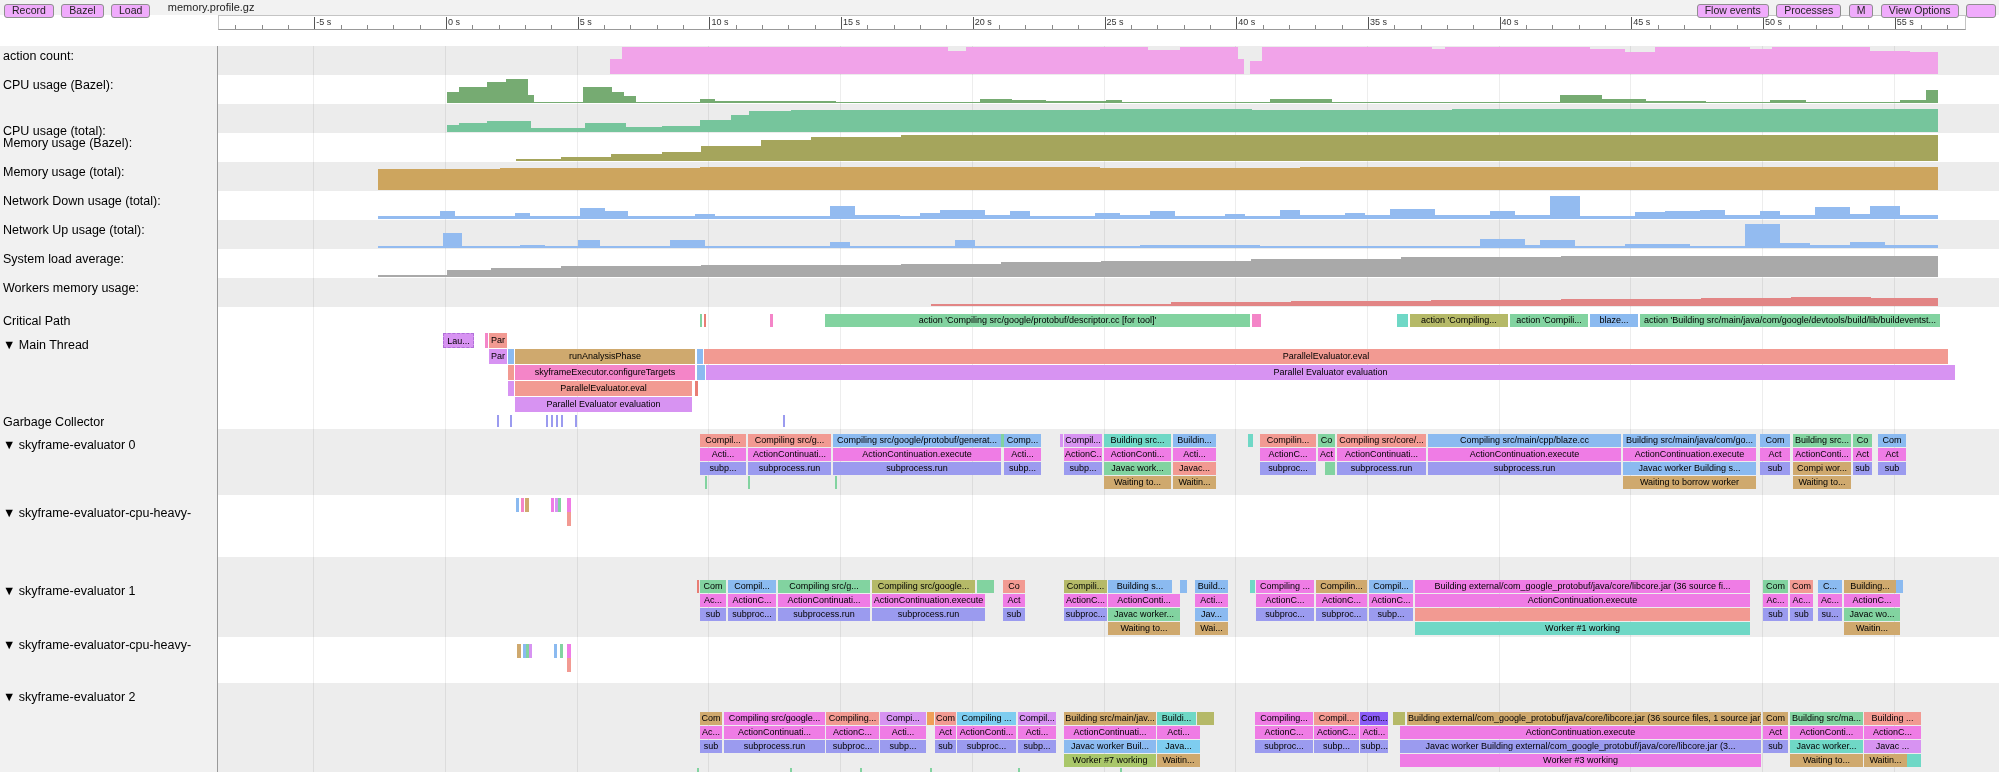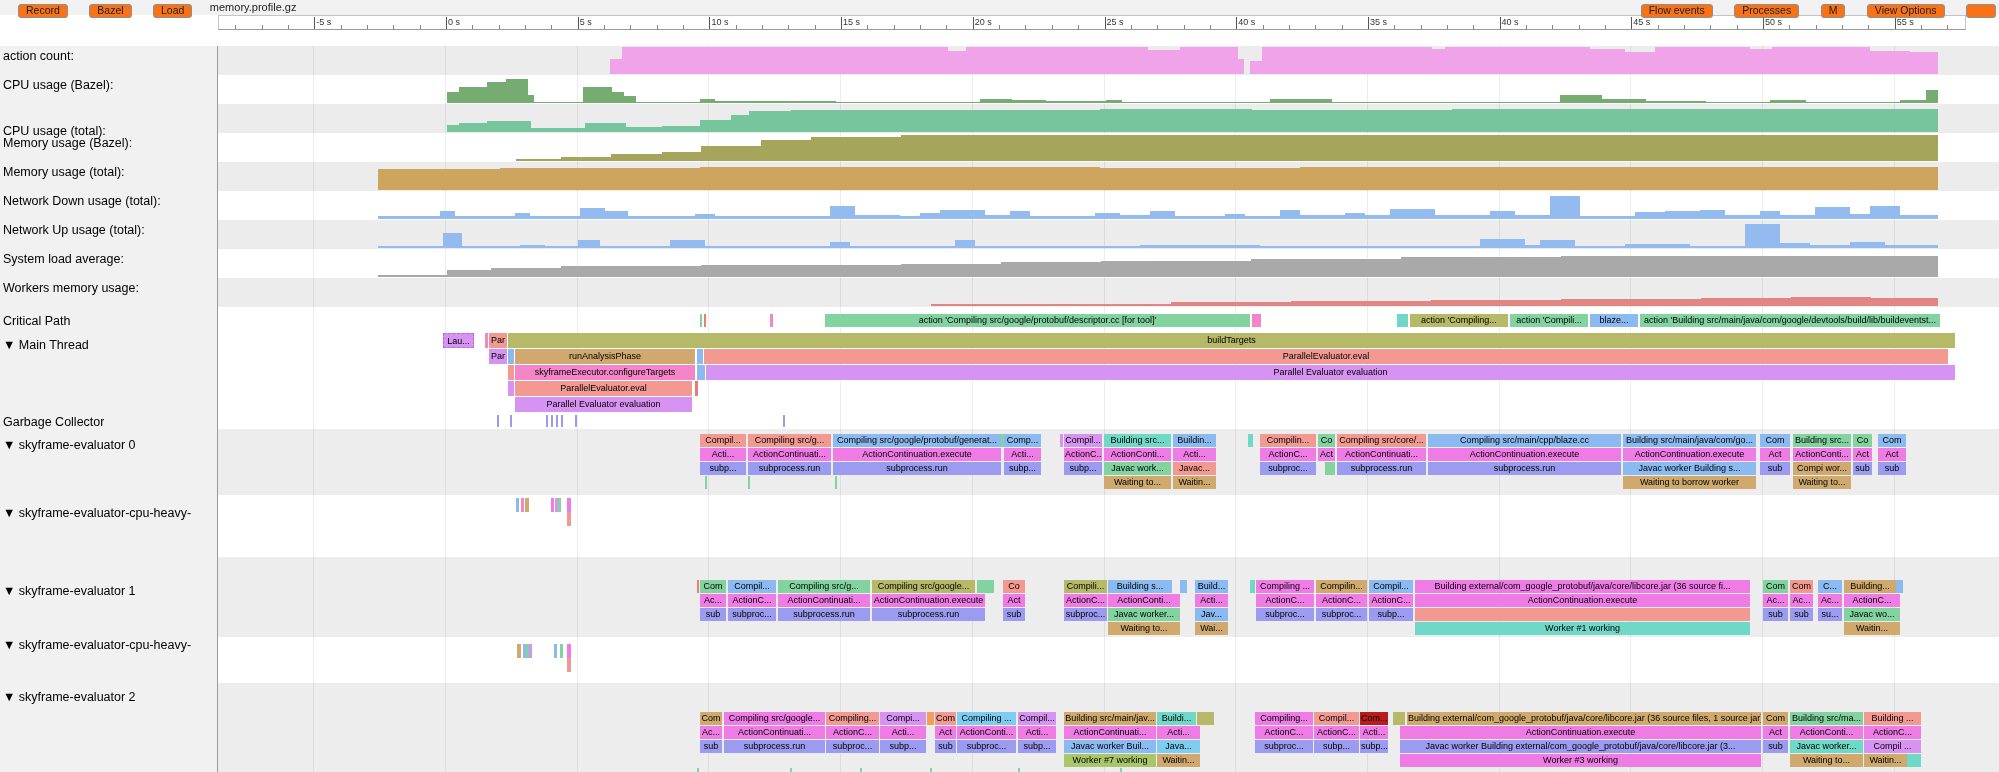--- a/index.html
+++ b/index.html
@@ -1,21 +1,21 @@
 <!DOCTYPE html>
 <html><head>
 <meta charset="utf-8">
 <style>
   html,body{margin:0;padding:0;background:#fff;}
   #app{position:relative;width:1999px;height:772px;overflow:hidden;background:#fff;
        font-family:"Liberation Sans",sans-serif;-webkit-font-smoothing:antialiased;}
   
   #toolbar{position:absolute;left:0;top:0;width:1999px;height:15px;background:#f2f2f2;z-index:30;}
   .btn{display:inline-block;padding:0 7px;height:12px;line-height:11px;font-size:10.5px;color:#222;
-       background:#f97316;border:1px solid #8f8f8f;border-radius:3px;margin:1px 1px 0 16px;cursor:pointer;}
+       background:#f0abfc;border:1px solid #8f8f8f;border-radius:3px;margin:1px 1px 0 2px;cursor:pointer;}
   #toolbar-left{position:absolute;left:2px;top:0;white-space:nowrap;}
   #toolbar-right{position:absolute;right:2px;top:0;white-space:nowrap;}
   #filename{display:inline-block;margin-left:12px;font-size:11px;color:#222;vertical-align:top;line-height:15px;}
   
   #ruler{position:absolute;top:15px;height:15px;background:#fff;border:1px solid #c4c4c4;border-bottom:1px solid #999;
          box-sizing:border-box;z-index:25;}
   
   #process-header{position:absolute;left:0;top:30px;width:1999px;height:16px;background:#e3e3e3;
         border-top:1px solid #b5b5b5;border-bottom:1px solid #c9c9c9;box-sizing:border-box;
         font-size:10px;color:#222;line-height:14px;padding-left:6px;z-index:26;}
@@ -252,21 +252,20 @@
       <div data-name="trace-slice" style="position: absolute; left: 825px; top: 314px; width: 425px; height: 13px; background: rgb(130, 211, 160); line-height: 13px; padding: 0px 1px;">action 'Compiling src/google/protobuf/descriptor.cc [for tool]'</div>
       <div data-name="trace-slice" style="position: absolute; left: 1252px; top: 314px; width: 9px; height: 13px; background: rgb(244, 133, 200); line-height: 13px;"></div>
       <div data-name="trace-slice" style="position: absolute; left: 1397px; top: 314px; width: 11px; height: 13px; background: rgb(111, 216, 198); line-height: 13px;"></div>
       <div data-name="trace-slice" style="position: absolute; left: 1410px; top: 314px; width: 98px; height: 13px; background: rgb(181, 185, 104); line-height: 13px; padding: 0px 1px;">action 'Compiling...</div>
       <div data-name="trace-slice" style="position: absolute; left: 1510px; top: 314px; width: 78px; height: 13px; background: rgb(130, 211, 160); line-height: 13px; padding: 0px 1px;">action 'Compili...</div>
       <div data-name="trace-slice" style="position: absolute; left: 1590px; top: 314px; width: 48px; height: 13px; background: rgb(139, 186, 240); line-height: 13px; padding: 0px 1px;">blaze...</div>
       <div data-name="trace-slice" style="position: absolute; left: 1640px; top: 314px; width: 300px; height: 13px; background: rgb(130, 211, 160); line-height: 13px; padding: 0px 1px;">action 'Building src/main/java/com/google/devtools/build/lib/buildeventst...</div>
       <div data-name="trace-slice" style="position: absolute; left: 443px; top: 333px; width: 31px; height: 15px; background: rgb(215, 147, 242); line-height: 15px; border: 1px dashed rgb(176, 112, 216); padding: 0px 1px;">Lau...</div>
       <div data-name="trace-slice" style="position: absolute; left: 485px; top: 333px; width: 3px; height: 15px; background: rgb(244, 133, 200); line-height: 15px;"></div>
       <div data-name="trace-slice" style="position: absolute; left: 489px; top: 333px; width: 18px; height: 15px; background: rgb(242, 154, 146); line-height: 15px; padding: 0px 1px;">Par</div>
-      <div data-name="trace-slice" style="position: absolute; left: 508px; top: 333px; width: 1447px; height: 15px; background: rgb(181, 185, 104); line-height: 15px; padding: 0px 1px;">buildTargets</div>
       <div data-name="trace-slice" style="position: absolute; left: 489px; top: 349px; width: 18px; height: 15px; background: rgb(215, 147, 242); line-height: 15px; padding: 0px 1px;">Par</div>
       <div data-name="trace-slice" style="position: absolute; left: 508px; top: 349px; width: 6px; height: 15px; background: rgb(139, 186, 240); line-height: 15px;"></div>
       <div data-name="trace-slice" style="position: absolute; left: 515px; top: 349px; width: 180px; height: 15px; background: rgb(207, 169, 110); line-height: 15px; padding: 0px 1px;">runAnalysisPhase</div>
       <div data-name="trace-slice" style="position: absolute; left: 697px; top: 349px; width: 6px; height: 15px; background: rgb(139, 186, 240); line-height: 15px;"></div>
       <div data-name="trace-slice" style="position: absolute; left: 704px; top: 349px; width: 1244px; height: 15px; background: rgb(242, 154, 146); line-height: 15px; padding: 0px 1px;">ParallelEvaluator.eval</div>
       <div data-name="trace-slice" style="position: absolute; left: 508px; top: 365px; width: 6px; height: 15px; background: rgb(242, 154, 146); line-height: 15px;"></div>
       <div data-name="trace-slice" style="position: absolute; left: 515px; top: 365px; width: 180px; height: 15px; background: rgb(244, 133, 200); line-height: 15px; padding: 0px 1px;">skyframeExecutor.configureTargets</div>
       <div data-name="trace-slice" style="position: absolute; left: 697px; top: 365px; width: 8px; height: 15px; background: rgb(139, 186, 240); line-height: 15px;"></div>
       <div data-name="trace-slice" style="position: absolute; left: 706px; top: 365px; width: 1249px; height: 15px; background: rgb(215, 147, 242); line-height: 15px; padding: 0px 1px;">Parallel Evaluator evaluation</div>
       <div data-name="trace-slice" style="position: absolute; left: 508px; top: 381px; width: 6px; height: 15px; background: rgb(215, 147, 242); line-height: 15px;"></div>
@@ -418,21 +417,21 @@
       <div data-name="trace-slice" style="position: absolute; left: 880px; top: 712px; width: 46px; height: 13px; background: rgb(215, 147, 242); line-height: 13px; padding: 0px 1px;">Compi...</div>
       <div data-name="trace-slice" style="position: absolute; left: 927px; top: 712px; width: 7px; height: 13px; background: rgb(240, 160, 88); line-height: 13px;"></div>
       <div data-name="trace-slice" style="position: absolute; left: 935px; top: 712px; width: 21px; height: 13px; background: rgb(242, 154, 146); line-height: 13px; padding: 0px 1px;">Com</div>
       <div data-name="trace-slice" style="position: absolute; left: 957px; top: 712px; width: 59px; height: 13px; background: rgb(126, 205, 240); line-height: 13px; padding: 0px 1px;">Compiling ...</div>
       <div data-name="trace-slice" style="position: absolute; left: 1018px; top: 712px; width: 38px; height: 13px; background: rgb(215, 147, 242); line-height: 13px; padding: 0px 1px;">Compil...</div>
       <div data-name="trace-slice" style="position: absolute; left: 1064px; top: 712px; width: 92px; height: 13px; background: rgb(207, 169, 110); line-height: 13px; padding: 0px 1px;">Building src/main/jav...</div>
       <div data-name="trace-slice" style="position: absolute; left: 1157px; top: 712px; width: 39px; height: 13px; background: rgb(111, 216, 198); line-height: 13px; padding: 0px 1px;">Buildi...</div>
       <div data-name="trace-slice" style="position: absolute; left: 1197px; top: 712px; width: 17px; height: 13px; background: rgb(181, 185, 104); line-height: 13px;"></div>
       <div data-name="trace-slice" style="position: absolute; left: 1255px; top: 712px; width: 58px; height: 13px; background: rgb(239, 124, 229); line-height: 13px; padding: 0px 1px;">Compiling...</div>
       <div data-name="trace-slice" style="position: absolute; left: 1314px; top: 712px; width: 45px; height: 13px; background: rgb(242, 154, 146); line-height: 13px; padding: 0px 1px;">Compil...</div>
-      <div data-name="trace-slice" style="position: absolute; left: 1360px; top: 712px; width: 28px; height: 13px; background: #b91c1c; line-height: 13px; padding: 0px 1px;">Com...</div>
+      <div data-name="trace-slice" style="position: absolute; left: 1360px; top: 712px; width: 28px; height: 13px; background: #8b5cf6; line-height: 13px; padding: 0px 1px;">Com...</div>
       <div data-name="trace-slice" style="position: absolute; left: 1393px; top: 712px; width: 12px; height: 13px; background: rgb(181, 185, 104); line-height: 13px;"></div>
       <div data-name="trace-slice" style="position: absolute; left: 1407px; top: 712px; width: 354px; height: 13px; background: rgb(207, 169, 110); line-height: 13px; padding: 0px 1px;">Building external/com_google_protobuf/java/core/libcore.jar (36 source files, 1 source jar)</div>
       <div data-name="trace-slice" style="position: absolute; left: 1763px; top: 712px; width: 25px; height: 13px; background: rgb(207, 169, 110); line-height: 13px; padding: 0px 1px;">Com</div>
       <div data-name="trace-slice" style="position: absolute; left: 1790px; top: 712px; width: 73px; height: 13px; background: rgb(130, 211, 160); line-height: 13px; padding: 0px 1px;">Building src/ma...</div>
       <div data-name="trace-slice" style="position: absolute; left: 1864px; top: 712px; width: 57px; height: 13px; background: rgb(242, 154, 146); line-height: 13px; padding: 0px 1px;">Building ...</div>
       <div data-name="trace-slice" style="position: absolute; left: 700px; top: 726px; width: 22px; height: 13px; background: rgb(239, 124, 229); line-height: 13px; padding: 0px 1px;">Ac...</div>
       <div data-name="trace-slice" style="position: absolute; left: 724px; top: 726px; width: 101px; height: 13px; background: rgb(239, 124, 229); line-height: 13px; padding: 0px 1px;">ActionContinuati...</div>
       <div data-name="trace-slice" style="position: absolute; left: 826px; top: 726px; width: 53px; height: 13px; background: rgb(239, 124, 229); line-height: 13px; padding: 0px 1px;">ActionC...</div>
       <div data-name="trace-slice" style="position: absolute; left: 880px; top: 726px; width: 46px; height: 13px; background: rgb(239, 124, 229); line-height: 13px; padding: 0px 1px;">Acti...</div>
       <div data-name="trace-slice" style="position: absolute; left: 935px; top: 726px; width: 21px; height: 13px; background: rgb(239, 124, 229); line-height: 13px; padding: 0px 1px;">Act</div>
@@ -455,21 +454,21 @@
       <div data-name="trace-slice" style="position: absolute; left: 957px; top: 740px; width: 59px; height: 13px; background: rgb(155, 155, 239); line-height: 13px; padding: 0px 1px;">subproc...</div>
       <div data-name="trace-slice" style="position: absolute; left: 1018px; top: 740px; width: 38px; height: 13px; background: rgb(155, 155, 239); line-height: 13px; padding: 0px 1px;">subp...</div>
       <div data-name="trace-slice" style="position: absolute; left: 1064px; top: 740px; width: 92px; height: 13px; background: rgb(139, 186, 240); line-height: 13px; padding: 0px 1px;">Javac worker Buil...</div>
       <div data-name="trace-slice" style="position: absolute; left: 1157px; top: 740px; width: 43px; height: 13px; background: rgb(126, 205, 240); line-height: 13px; padding: 0px 1px;">Java...</div>
       <div data-name="trace-slice" style="position: absolute; left: 1255px; top: 740px; width: 58px; height: 13px; background: rgb(155, 155, 239); line-height: 13px; padding: 0px 1px;">subproc...</div>
       <div data-name="trace-slice" style="position: absolute; left: 1314px; top: 740px; width: 45px; height: 13px; background: rgb(155, 155, 239); line-height: 13px; padding: 0px 1px;">subp...</div>
       <div data-name="trace-slice" style="position: absolute; left: 1360px; top: 740px; width: 28px; height: 13px; background: rgb(155, 155, 239); line-height: 13px; padding: 0px 1px;">subp...</div>
       <div data-name="trace-slice" style="position: absolute; left: 1400px; top: 740px; width: 361px; height: 13px; background: rgb(155, 155, 239); line-height: 13px; padding: 0px 1px;">Javac worker Building external/com_google_protobuf/java/core/libcore.jar (3...</div>
       <div data-name="trace-slice" style="position: absolute; left: 1763px; top: 740px; width: 25px; height: 13px; background: rgb(155, 155, 239); line-height: 13px; padding: 0px 1px;">sub</div>
       <div data-name="trace-slice" style="position: absolute; left: 1790px; top: 740px; width: 73px; height: 13px; background: rgb(111, 216, 198); line-height: 13px; padding: 0px 1px;">Javac worker...</div>
-      <div data-name="trace-slice" style="position: absolute; left: 1864px; top: 740px; width: 57px; height: 13px; background: rgb(215, 147, 242); line-height: 13px; padding: 0px 1px;">Compil ...</div>
+      <div data-name="trace-slice" style="position: absolute; left: 1864px; top: 740px; width: 57px; height: 13px; background: rgb(215, 147, 242); line-height: 13px; padding: 0px 1px;">Javac ...</div>
       <div data-name="trace-slice" style="position: absolute; left: 1064px; top: 754px; width: 92px; height: 13px; background: rgb(169, 199, 106); line-height: 13px; padding: 0px 1px;">Worker #7 working</div>
       <div data-name="trace-slice" style="position: absolute; left: 1157px; top: 754px; width: 43px; height: 13px; background: rgb(207, 169, 110); line-height: 13px; padding: 0px 1px;">Waitin...</div>
       <div data-name="trace-slice" style="position: absolute; left: 1400px; top: 754px; width: 361px; height: 13px; background: rgb(239, 124, 229); line-height: 13px; padding: 0px 1px;">Worker #3 working</div>
       <div data-name="trace-slice" style="position: absolute; left: 1790px; top: 754px; width: 73px; height: 13px; background: rgb(207, 169, 110); line-height: 13px; padding: 0px 1px;">Waiting to...</div>
       <div data-name="trace-slice" style="position: absolute; left: 1864px; top: 754px; width: 43px; height: 13px; background: rgb(207, 169, 110); line-height: 13px; padding: 0px 1px;">Waitin...</div>
       <div data-name="trace-slice" style="position: absolute; left: 1907px; top: 754px; width: 14px; height: 13px; background: rgb(111, 216, 198); line-height: 13px;"></div>
       <div data-name="trace-slice" style="position: absolute; left: 697px; top: 768px; width: 2px; height: 13px; background: rgb(130, 211, 160); line-height: 13px;"></div>
       <div data-name="trace-slice" style="position: absolute; left: 790px; top: 768px; width: 2px; height: 13px; background: rgb(130, 211, 160); line-height: 13px;"></div>
       <div data-name="trace-slice" style="position: absolute; left: 860px; top: 768px; width: 2px; height: 13px; background: rgb(130, 211, 160); line-height: 13px;"></div>
       <div data-name="trace-slice" style="position: absolute; left: 930px; top: 768px; width: 2px; height: 13px; background: rgb(130, 211, 160); line-height: 13px;"></div>

